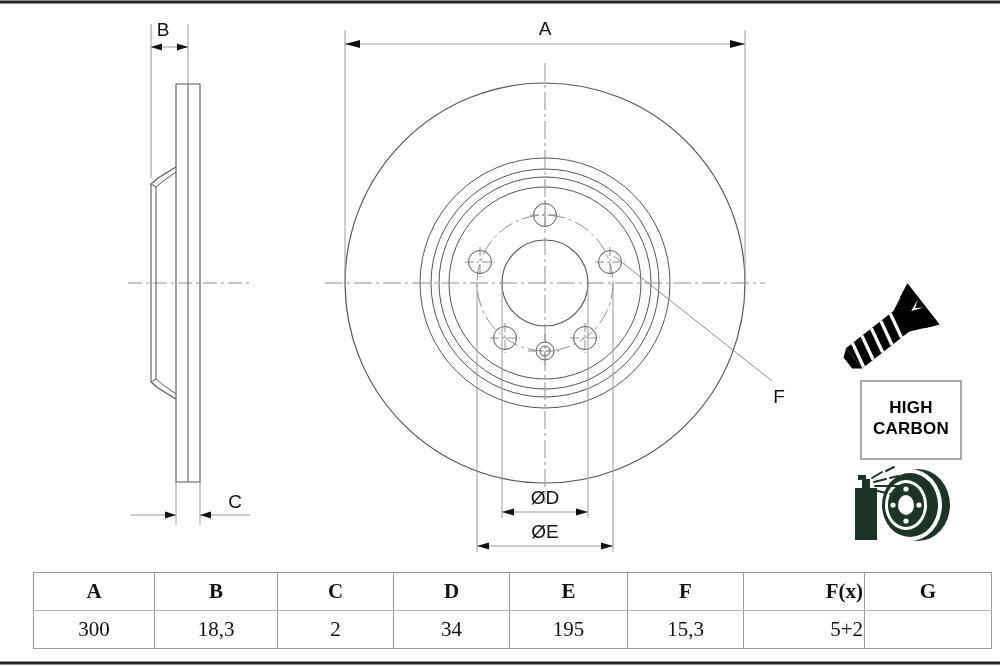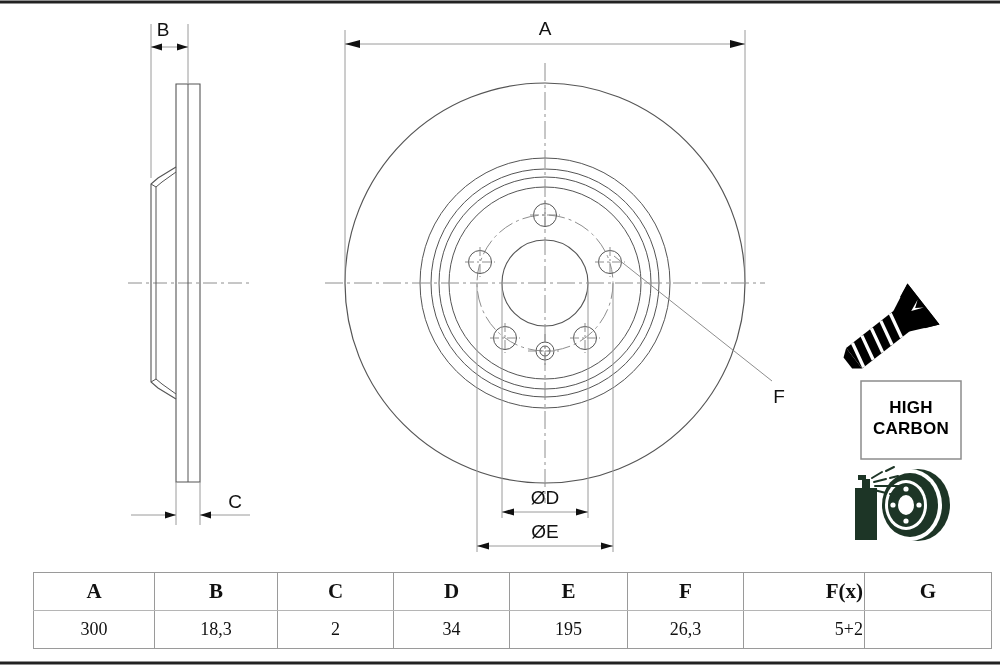--- a/index.html
+++ b/index.html
@@ -60,21 +60,21 @@
     color: #111111;
   }
   #spec-table tr.head td {
     height: 35px;
     font-size: 21px;
     font-weight: bold;
     border-bottom: 1px solid #b5b5b5;
   }
   #spec-table tr.vals td {
     height: 35px;
-    font-size: 18px;
+    font-size: 21px;
     font-weight: normal;
   }
   #spec-table td.c-a { width: 118px; }
   #spec-table td.c-b { width: 120px; }
   #spec-table td.c-c { width: 113px; }
   #spec-table td.c-d { width: 113px; }
   #spec-table td.c-e { width: 115px; }
   #spec-table td.c-f { width: 113px; }
   #spec-table td.c-fx { width: 118px; text-align: right; }
   #spec-table td.c-g { width: 124px; }
@@ -266,20 +266,20 @@
         <td class="c-f">F</td>
         <td class="c-fx">F(x)</td>
         <td class="c-g">G</td>
       </tr>
       <tr class="vals">
         <td class="c-a">300</td>
         <td class="c-b">18,3</td>
         <td class="c-c">2</td>
         <td class="c-d">34</td>
         <td class="c-e">195</td>
-        <td class="c-f">26,3</td>
+        <td class="c-f">15,3</td>
         <td class="c-fx">5+2</td>
         <td class="c-g"></td>
       </tr>
     </tbody>
   </table>
 
 </div>
 
 </body></html>

